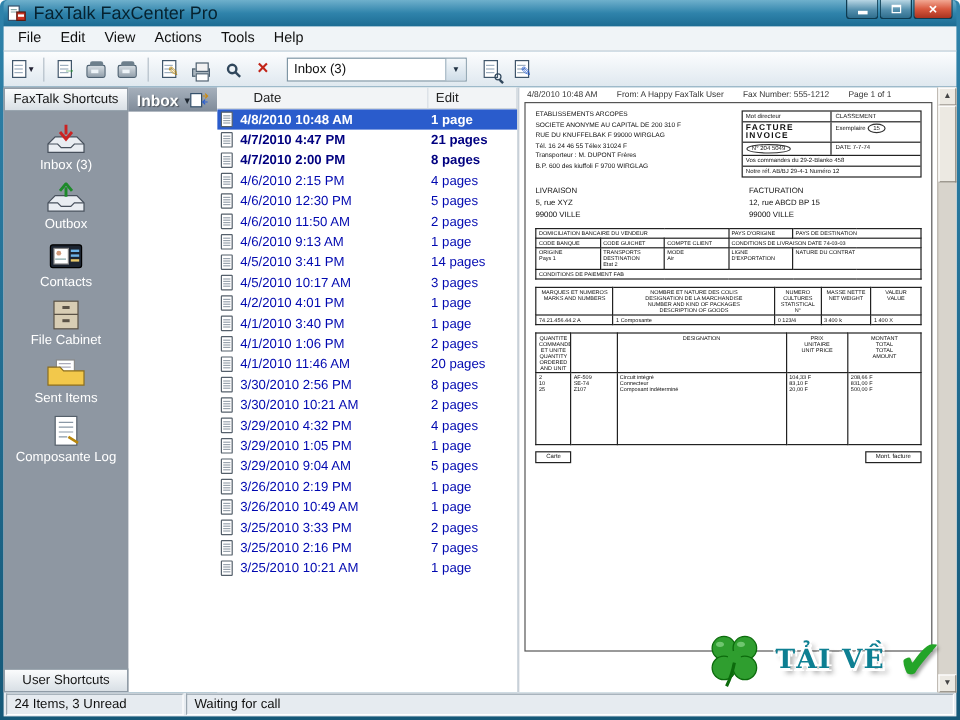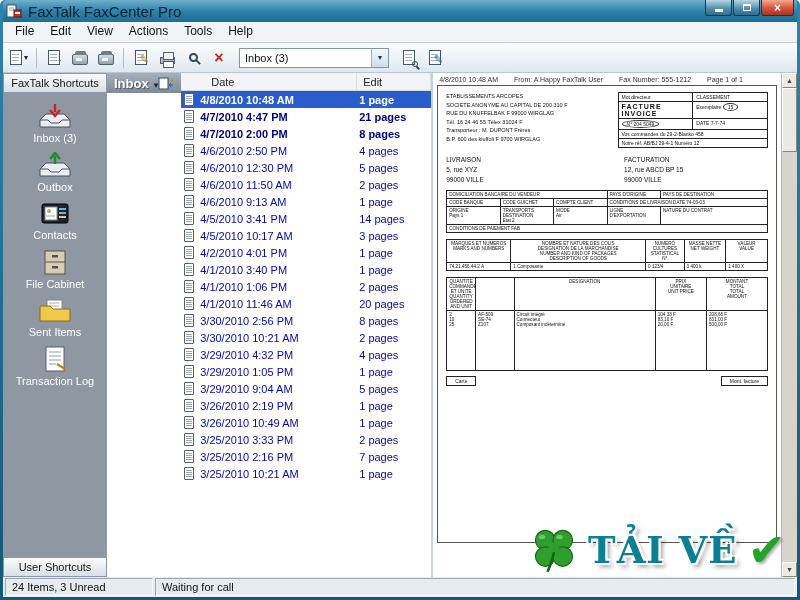--- a/index.html
+++ b/index.html
@@ -127,21 +127,21 @@
 
   
   .statusbar{height:20px;background:#e6ebf0;display:flex;gap:2px;padding:1px 2px;flex:0 0 auto;}
   .st-cell{border:1px solid;border-color:#9aa6b0 #fff #fff #9aa6b0;font-size:11px;display:flex;
     align-items:center;padding:0 6px;color:#101010;}
   .st-cell.items{width:148px;}
   .st-cell.state{flex:1;}
 
   
   .watermark{position:absolute;right:14px;bottom:26px;display:flex;align-items:center;gap:10px;z-index:40;}
-  .wm-text{font-family:"DejaVu Serif","Liberation Serif",serif;font-size:37px;font-weight:bold;color:#0d7f92;
+  .wm-text{font-family:"DejaVu Serif","Liberation Serif",serif;font-size:22px;font-weight:bold;color:#0d7f92;
     letter-spacing:1px;
     text-shadow:-2px -2px 0 #fff,2px -2px 0 #fff,-2px 2px 0 #fff,2px 2px 0 #fff,4px 4px 4px rgba(40,40,40,.45);}
   .wm-check{font-size:46px;color:#23a428;line-height:1;text-shadow:2px 2px 3px rgba(0,0,0,.35);}
 </style>
 </head>
 <body>
 
 <div class="frame">
   <div class="inner">
 
@@ -287,21 +287,21 @@
 
           <div class="sb-item">
             <svg width="30" height="27" viewBox="0 0 30 27">
               <rect x="6" y="1" width="18" height="24" fill="#fff" stroke="#55606b"></rect>
               <line x1="9" y1="6" x2="21" y2="6" stroke="#8a98a6"></line>
               <line x1="9" y1="10" x2="21" y2="10" stroke="#8a98a6"></line>
               <line x1="9" y1="14" x2="21" y2="14" stroke="#8a98a6"></line>
               <line x1="9" y1="18" x2="16" y2="18" stroke="#8a98a6"></line>
               <path d="M17 18 L25 23" stroke="#b8860b" stroke-width="2.2"></path>
             </svg>
-            <span class="lbl">Transaction Log</span>
+            <span class="lbl">Composante Log</span>
           </div>
 
         </div>
         <div class="sb-btn">User Shortcuts</div>
       </div>
 
       <div class="main">
         <div class="folder-header">
           <span class="fh-title">Inbox</span>
           <span class="fh-arrow">▾</span>
@@ -332,21 +332,21 @@
                   <span class="d">4/7/2010  4:47 PM</span>
                   <span class="s">21 pages</span>
                 </div>
               <div class="row unread">
                   <span class="doc"></span>
                   <span class="d">4/7/2010  2:00 PM</span>
                   <span class="s">8 pages</span>
                 </div>
               <div class="row">
                   <span class="doc"></span>
-                  <span class="d">4/6/2010  2:50 PM</span>
+                  <span class="d">4/6/2010  2:15 PM</span>
                   <span class="s">4 pages</span>
                 </div>
               <div class="row">
                   <span class="doc"></span>
                   <span class="d">4/6/2010  12:30 PM</span>
                   <span class="s">5 pages</span>
                 </div>
               <div class="row">
                   <span class="doc"></span>
                   <span class="d">4/6/2010  11:50 AM</span>

